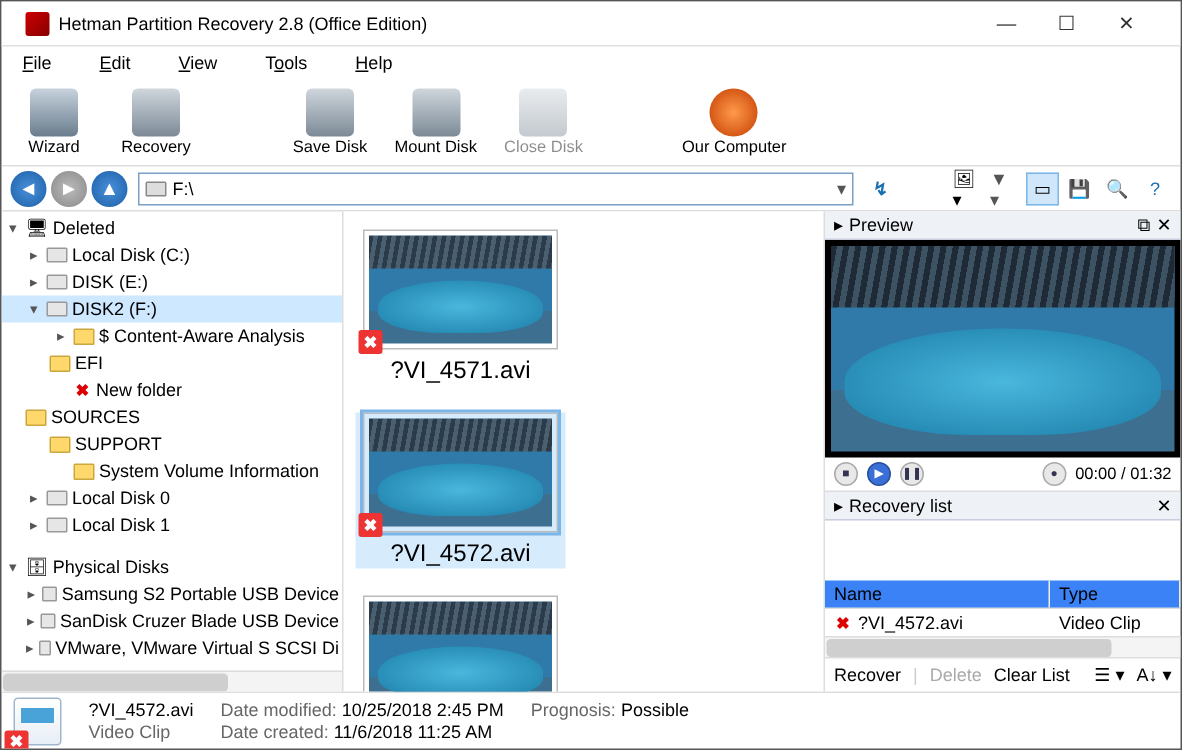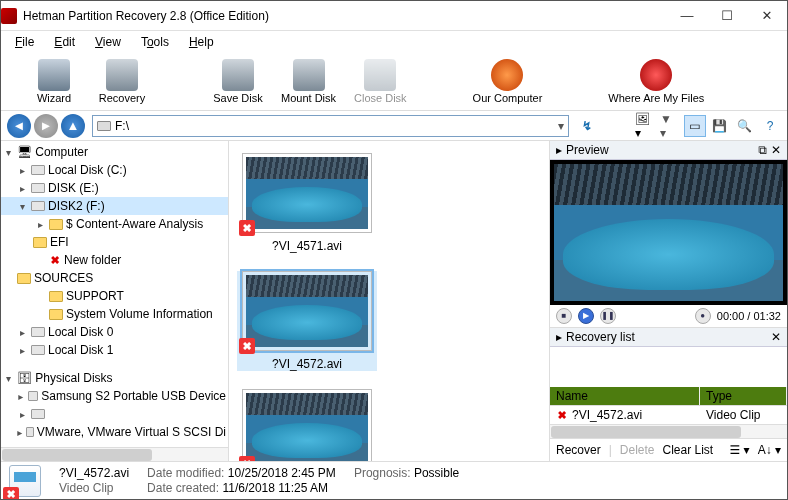--- a/index.html
+++ b/index.html
@@ -1,24 +1,24 @@
 <!DOCTYPE html>
 <html><head>
 <meta charset="utf-8">
 <style>
   * { box-sizing: border-box; margin: 0; padding: 0; font-family: 'Segoe UI', Tahoma, sans-serif; font-size: 12px; }
   body { width: 788px; height: 500px; background: #fff; border: 1px solid #555; overflow: hidden; display: flex; flex-direction: column; }
-  .titlebar { height: 30px; display: flex; align-items: center; padding: 0 0; background: #fff; border-bottom: 1px solid #e0e0e0; }
+  .titlebar { height: 30px; display: flex; align-items: center; padding: 0 16px; background: #fff; border-bottom: 1px solid #e0e0e0; }
   .titlebar-icon { width: 16px; height: 16px; background: linear-gradient(135deg,#c00,#800); border-radius: 2px; margin-right: 6px; }
   .titlebar-title { flex: 1; font-size: 12px; }
   .winbtn { width: 40px; height: 28px; display: flex; align-items: center; justify-content: center; font-size: 13px; color: #333; }
-  .menubar { height: 22px; display: flex; align-items: center; padding: 0 6px; gap: 4px; }
+  .menubar { height: 22px; display: flex; align-items: center; padding: 0 6px; gap: 16px; }
   .menuitem { padding: 2px 8px; }
   .menuitem u { text-decoration: underline; }
-  .toolbar { height: 58px; display: flex; align-items: center; gap: 18px; padding: 2px 28px; border-bottom: 1px solid #ddd; }
+  .toolbar { height: 58px; display: flex; align-items: center; gap: 18px; padding: 2px 10px; border-bottom: 1px solid #ddd; }
   .tool { display: flex; flex-direction: column; align-items: center; gap: 1px; min-width: 50px; }
   .tool-icon { width: 32px; height: 32px; border-radius: 4px; }
   .tool-label { font-size: 11px; white-space: nowrap; }
   .disabled { opacity: .45; }
   .navbar { height: 30px; display: flex; align-items: center; padding: 2px 6px; gap: 3px; border-bottom: 1px solid #ddd; }
   .navbtn { width: 24px; height: 24px; border-radius: 50%; display: flex; align-items: center; justify-content: center; font-size: 13px; color: #fff; }
   .navback { background: radial-gradient(#4a90d9,#1a5fa8); }
   .navfwd  { background: radial-gradient(#bbb,#888); }
   .navup   { background: radial-gradient(#4a90d9,#1a5fa8); }
   .pathbox { flex: 1; height: 22px; border: 1px solid #7a9fc4; display: flex; align-items: center; padding: 0 4px; margin: 0 4px; }
@@ -35,32 +35,32 @@
   .del-ico { width: 12px; height: 12px; color:#d00; font-weight:bold; font-size:11px; display:flex;align-items:center;justify-content:center; }
   .thumbs { flex: 1; overflow: hidden; padding: 12px 8px; display: flex; flex-wrap: wrap; gap: 18px 40px; align-content: flex-start; background:#fff; }
   .thumb { width: 140px; display: flex; flex-direction: column; align-items: center; gap: 6px; }
   .thumb.sel .imgframe { outline: 2px solid #7ab6e8; background:#d6ebfb; }
   .thumb.sel { background:#d6ebfb; }
   .imgframe { width: 130px; height: 80px; border: 1px solid #bbb; padding: 3px; position: relative; background:#fff; }
   .imgbody { width: 100%; height: 100%; background: linear-gradient(#5d8bb1 0 28%, #2f7aa8 28% 70%, #3c6f90 70% 100%); position:relative; overflow:hidden; }
   .roof { position:absolute; top:0; left:0; right:0; height:30%; background: repeating-linear-gradient(100deg,#2b3b4a 0 3px,#4a6071 3px 6px); }
   .water { position:absolute; top:42%; left:5%; right:5%; bottom:10%; background: radial-gradient(ellipse at center,#4ab7dd,#1b7ea8); border-radius: 50% 50% 40% 40%; }
   .redx { position:absolute; left:-4px; bottom:-4px; width:16px; height:16px; background:#e33; color:#fff; font-size:11px; font-weight:bold; display:flex;align-items:center;justify-content:center; border-radius:2px; }
-  .thumb-name { font-size: 12px; }
+  .thumb-name { font-size: 16px; }
   .rightpane { width: 238px; border-left: 1px solid #ddd; display: flex; flex-direction: column; }
   .panehdr { height: 20px; background: #eef2f6; border-bottom: 1px solid #ccd; display:flex; align-items:center; padding:0 6px; font-size:12px; gap:4px; }
   .panehdr .sp { flex:1; }
   .preview-img { height: 150px; background:#000; padding:4px; }
   .preview-body { width:100%; height:100%; background: linear-gradient(#5d8bb1 0 25%, #2f7aa8 25% 70%, #3c6f90 70% 100%); position:relative; overflow:hidden; }
   .preview-body .roof { background: repeating-linear-gradient(100deg,#1e2b36 0 4px,#3d5262 4px 8px); }
   .preview-body .water { top:40%; left:4%; right:4%; bottom:8%; }
   .player { height: 24px; display:flex; align-items:center; padding: 0 6px; gap:6px; border-bottom:1px solid #ddd; }
   .pbtn { width:16px; height:16px; border-radius:50%; background:#e8e8e8; border:1px solid #aaa; display:flex;align-items:center;justify-content:center; font-size:8px; color:#335; }
   .pbtn.play { background:#3a6fd8; border-color:#2a4f98; color:#fff; }
-  .listhdr { background:#4d7c0f; border-bottom:1px solid #ddd; display:flex; height:20px;margin-top:40px; }
+  .listhdr { background:#3b82f6; border-bottom:1px solid #ddd; display:flex; height:20px;margin-top:40px; }
   .listhdr div { padding:2px 6px; border-right:1px solid #eee; font-size:12px; }
   .listrow { display:flex; padding:2px 6px; align-items:center; gap:4px;}
   .scrollfoot { height:14px; background:#f4f4f4; border-top:1px solid #ddd; position:relative; }
   .scrollthumb { position:absolute; height:12px; top:1px; background:#cfcfcf; border-radius:3px; }
   .rightfoot { height:24px; border-top:1px solid #ddd; display:flex; align-items:center; padding:0 6px; gap:8px; font-size:12px; }
   .rightfoot .dis { color:#aaa; }
   .statusbar { height: 38px; border-top:1px solid #ddd; display:flex; align-items:center; padding: 2px 8px; gap: 18px; font-size:12px; }
   .st-icon { width:32px; height:32px; background:linear-gradient(#fff,#e8eef6); border:1px solid #9fb6cc; border-radius:3px; position:relative; }
   .st-icon::after { content:""; position:absolute; left:4px; right:4px; top:6px; height:10px; background:#4aa3d8; }
   .st-del { position:absolute; left:-6px; bottom:-6px; width:16px; height:16px; background:#e33; color:#fff; display:flex;align-items:center;justify-content:center; font-size:11px; font-weight:bold; border-radius:2px;}
@@ -109,24 +109,20 @@
   <div class="tool disabled">
       <div class="tool-icon" style="background:linear-gradient(#cfd6dc,#7c8a96)"></div>
       <div class="tool-label">Close Disk</div>
     </div>
   <div style="width:30px"></div>
   <div class="tool">
       <div class="tool-icon" style="background:radial-gradient(#ff9a4a,#c33b00);border-radius:50%"></div>
       <div class="tool-label">Our Computer</div>
     </div>
   <div style="width:30px"></div>
-  <div class="tool">
-      <div class="tool-icon" style="background:radial-gradient(#ff5a5a,#a00000);border-radius:50%"></div>
-      <div class="tool-label">Where Are My Files</div>
-    </div>
 </div>
 
 <div class="navbar">
   <div class="navbtn navback">◄</div>
   <div class="navbtn navfwd">►</div>
   <div class="navbtn navup">▲</div>
   <div class="pathbox">
     <div class="drive-icon"></div>
     <input class="fld" value="F:\" style="">
     <span style="color:#555">▾</span>
@@ -140,21 +136,21 @@
   <div class="rtool" style="color:#1a6fb0">🔍</div>
   <div class="rtool" style="color:#1a6fb0">?</div>
 </div>
 
 <div class="body">
 
   <div class="tree">
     <div class="tree-row" style="padding-left:2px">
         <span class="exp">▾</span>
         <span>🖥</span>
-        <span>Computer</span>
+        <span>Deleted</span>
       </div>
     <div class="tree-row" style="padding-left:16px">
         <span class="exp">▸</span>
         <span class="disk-icon"></span>
         <span>Local Disk (C:)</span>
       </div>
     <div class="tree-row" style="padding-left:16px">
         <span class="exp">▸</span>
         <span class="disk-icon"></span>
         <span>DISK (E:)</span>
@@ -177,21 +173,21 @@
     <div class="tree-row" style="padding-left:34px">
         <span class="exp"></span>
         <span class="del-ico">✖</span>
         <span>New folder</span>
       </div>
     <div class="tree-row" style="">
         <span class="exp"></span>
         <span class="folder-icon"></span>
         <span>SOURCES</span>
       </div>
-    <div class="tree-row" style="padding-left:34px">
+    <div class="tree-row" style="padding-left:18px">
         <span class="exp"></span>
         <span class="folder-icon"></span>
         <span>SUPPORT</span>
       </div>
     <div class="tree-row" style="padding-left:34px">
         <span class="exp"></span>
         <span class="folder-icon"></span>
         <span>System Volume Information</span>
       </div>
     <div class="tree-row" style="padding-left:16px">
@@ -211,20 +207,21 @@
         <span>Physical Disks</span>
       </div>
     <div class="tree-row" style="padding-left:16px">
         <span class="exp">▸</span>
         <span class="disk-icon"></span>
         <span>Samsung S2 Portable USB Device</span>
       </div>
     <div class="tree-row" style="padding-left:16px">
         <span class="exp">▸</span>
         <span class="disk-icon"></span>
+        <span>SanDisk Cruzer Blade USB Device</span>
       </div>
     <div class="tree-row" style="padding-left:16px">
         <span class="exp">▸</span>
         <span class="disk-icon"></span>
         <span>VMware, VMware Virtual S SCSI Di</span>
       </div>
     <div class="scrollfoot" style="position:absolute;left:0;right:0;bottom:0">
         <div class="scrollthumb" style="left:1px;width:150px"></div>
       </div>
   </div>

